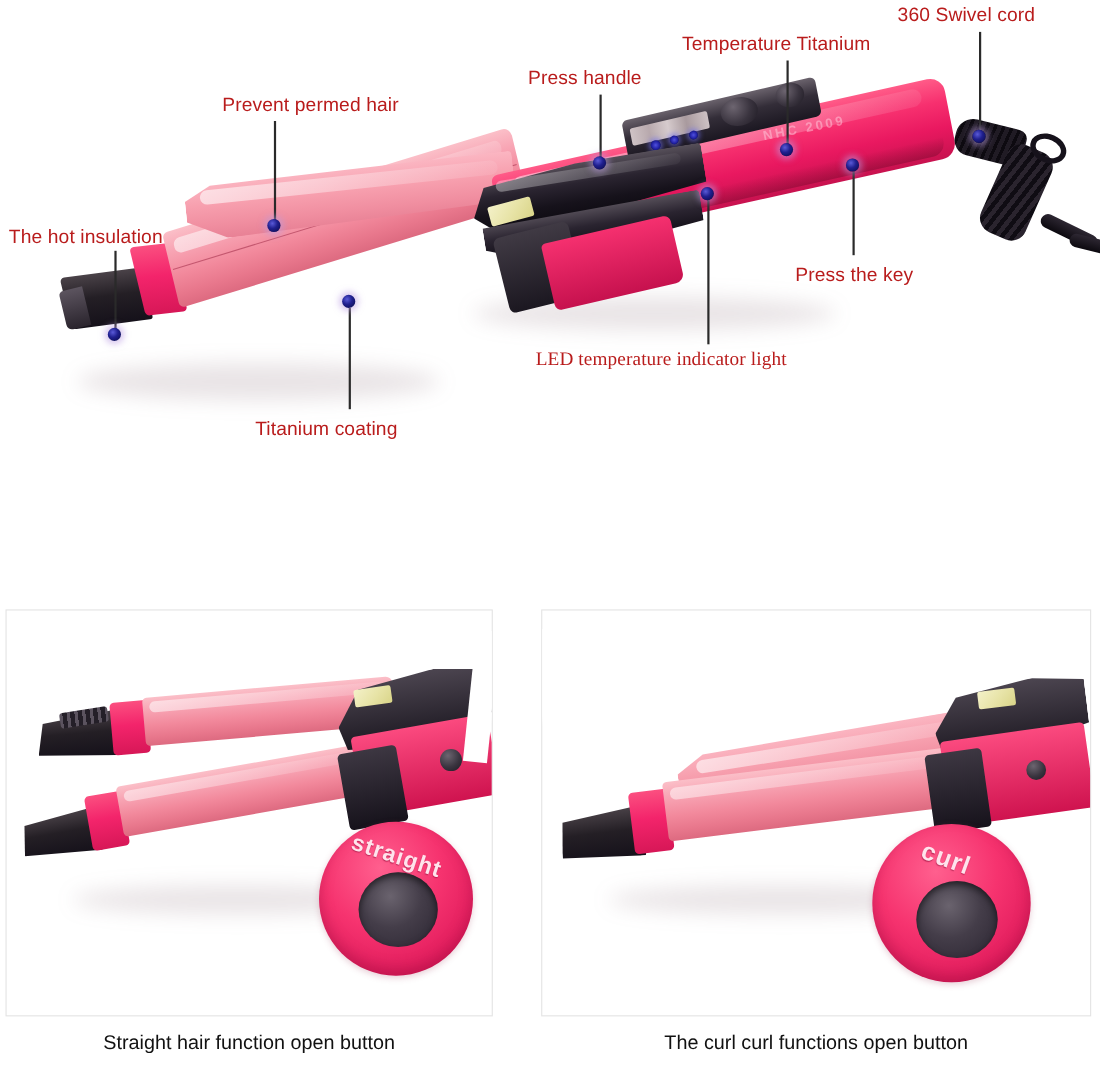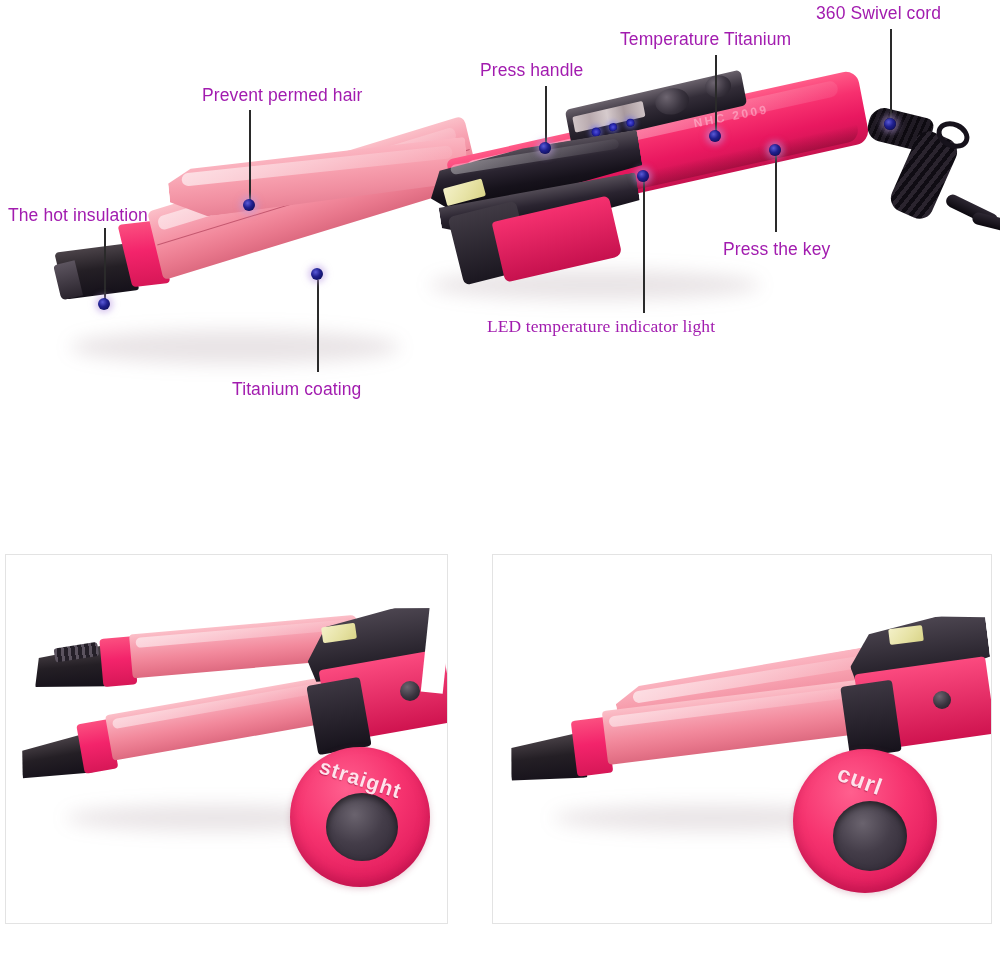--- a/index.html
+++ b/index.html
@@ -7,21 +7,21 @@
     width:1000px; height:972px;
     background:#ffffff;
     font-family:"Liberation Sans", sans-serif;
     overflow:hidden;
   }
   #stage { position:relative; width:1000px; height:972px; background:#fff; }
 
   
   .anno-label{
     position:absolute;
-    color:#a21caf;
+    color:#b91c1c;
     font-size:17.5px;
     font-weight:400;
     letter-spacing:.1px;
     white-space:nowrap;
     font-family:"Liberation Sans", sans-serif;
   }
   
   .leader{ position:absolute; background:#2a2a2a; }
   
   .dot{
@@ -316,20 +316,21 @@
     <div class="knob" style="left:394px; top:126px; width:20px; height:20px;"></div>
 
     <div class="dial" style="left:284px; top:192px; width:140px; height:140px;"></div>
     <div class="dial-hole" style="left:320px; top:238px; width:72px; height:68px;"></div>
     <div class="dial-word" style="left:312px; top:212px; font-size:21px; transform:rotate(18deg);">straight</div>
 
     <div style="position:absolute; right:-2px; top:18px; width:22px; height:120px;
                 background:#fff; transform:rotate(6deg);"></div>
   </div>
 
+  <div class="caption" style="left:5px; top:938px; width:443px;">Straight hair function open button</div>
 
   <div class="panel" style="left:492px; top:554px; width:500px; height:370px;">
 
     <div class="prod-shadow" style="left:60px; top:250px; width:320px; height:26px;"></div>
 
     <div style="position:absolute; left:122px; top:86px; width:290px; height:70px;
                 transform:rotate(-9deg); transform-origin:right center;">
       <div class="plate-up" style="left:0; top:0; width:284px; height:52px;
                   clip-path:polygon(0% 34%, 9% 6%, 100% 0%, 100% 84%, 13% 100%, 0% 70%);
                   border-radius:4px;"></div>
@@ -363,14 +364,15 @@
     <div class="knob" style="left:440px; top:136px; width:18px; height:18px;"></div>
 
     <div class="dial" style="left:300px; top:194px; width:144px; height:144px;"></div>
     <div class="dial-hole" style="left:340px; top:246px; width:74px; height:70px;"></div>
     <div class="dial-word" style="left:344px; top:212px; font-size:23px; transform:rotate(20deg);">curl</div>
 
     <div style="position:absolute; left:-2px; top:16px; width:26px; height:120px;
                 background:#fff; transform:rotate(-5deg);"></div>
   </div>
 
+  <div class="caption" style="left:492px; top:938px; width:500px;">The curl curl functions open button</div>
 
 </div>
 
 </body></html>

